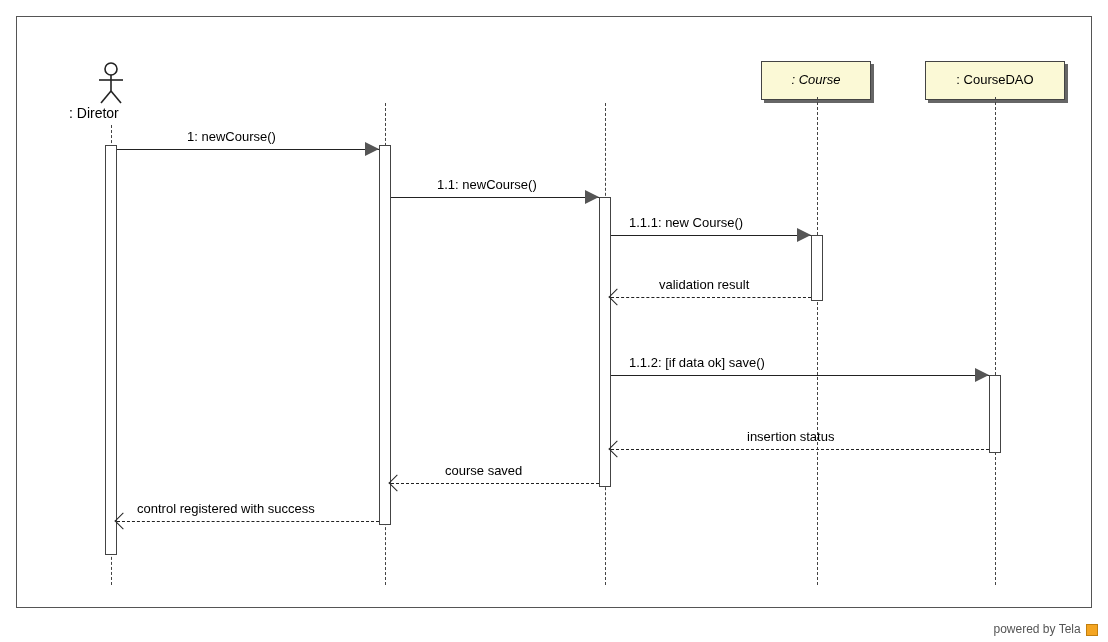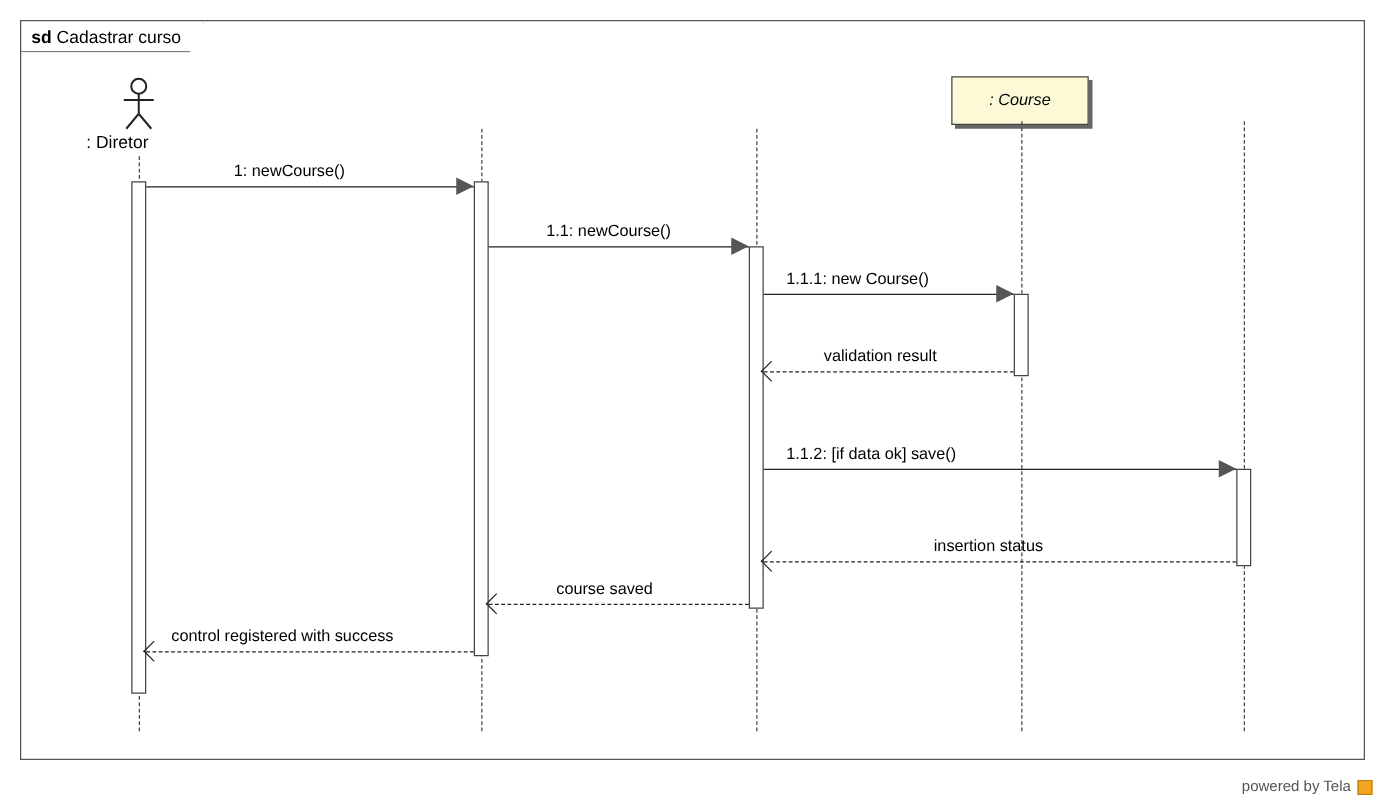--- a/index.html
+++ b/index.html
@@ -103,24 +103,20 @@
     background:#f4a522;
     border:1px solid #c27f0f;
     vertical-align: middle;
     margin-left:2px;
   }
 </style>
 </head>
 <body>
 
 <div class="frame">
-  <div class="frame-tab">
-    <b>sd</b>
-    <span>Cadastrar curso</span>
-  </div>
 
   <div class="actor" style="left:78px; top:44px;">
     <svg width="32" height="44">
       <circle cx="16" cy="8" r="6" stroke="#222" stroke-width="1.6" fill="none"></circle>
       <line x1="16" y1="14" x2="16" y2="30" stroke="#222" stroke-width="1.6"></line>
       <line x1="4" y1="19" x2="28" y2="19" stroke="#222" stroke-width="1.6"></line>
       <line x1="16" y1="30" x2="6" y2="42" stroke="#222" stroke-width="1.6"></line>
       <line x1="16" y1="30" x2="26" y2="42" stroke="#222" stroke-width="1.6"></line>
     </svg>
   </div>
@@ -129,20 +125,23 @@
 
   <div class="lifeline" style="left:368px; top:86px; height:482px;"></div>
 
   <div class="lifeline" style="left:588px; top:86px; height:482px;"></div>
 
   <div class="lifeline-box" style="left:744px; top:44px; width:110px; padding:10px 8px;font-style:italic;">
     <div>: Course</div>
   </div>
   <div class="lifeline" style="left:800px; top:80px; height:488px;"></div>
 
+  <div class="lifeline-box" style="left:908px; top:44px; width:140px; padding:10px 8px;">
+    <div>: CourseDAO</div>
+  </div>
   <div class="lifeline" style="left:978px; top:80px; height:488px;"></div>
 
   <div class="activation" style="left:88px; top:128px; height:410px;"></div>
   <div class="activation" style="left:362px; top:128px; height:380px;"></div>
   <div class="activation" style="left:582px; top:180px; height:290px;"></div>
   <div class="activation" style="left:794px; top:218px; height:66px;"></div>
   <div class="activation" style="left:972px; top:358px; height:78px;"></div>
 
   <div class="msg-line" style="left:100px; top:132px; width:262px;"></div>
   <div class="arrow-solid-right" style="left:348px; top:125px;"></div>

